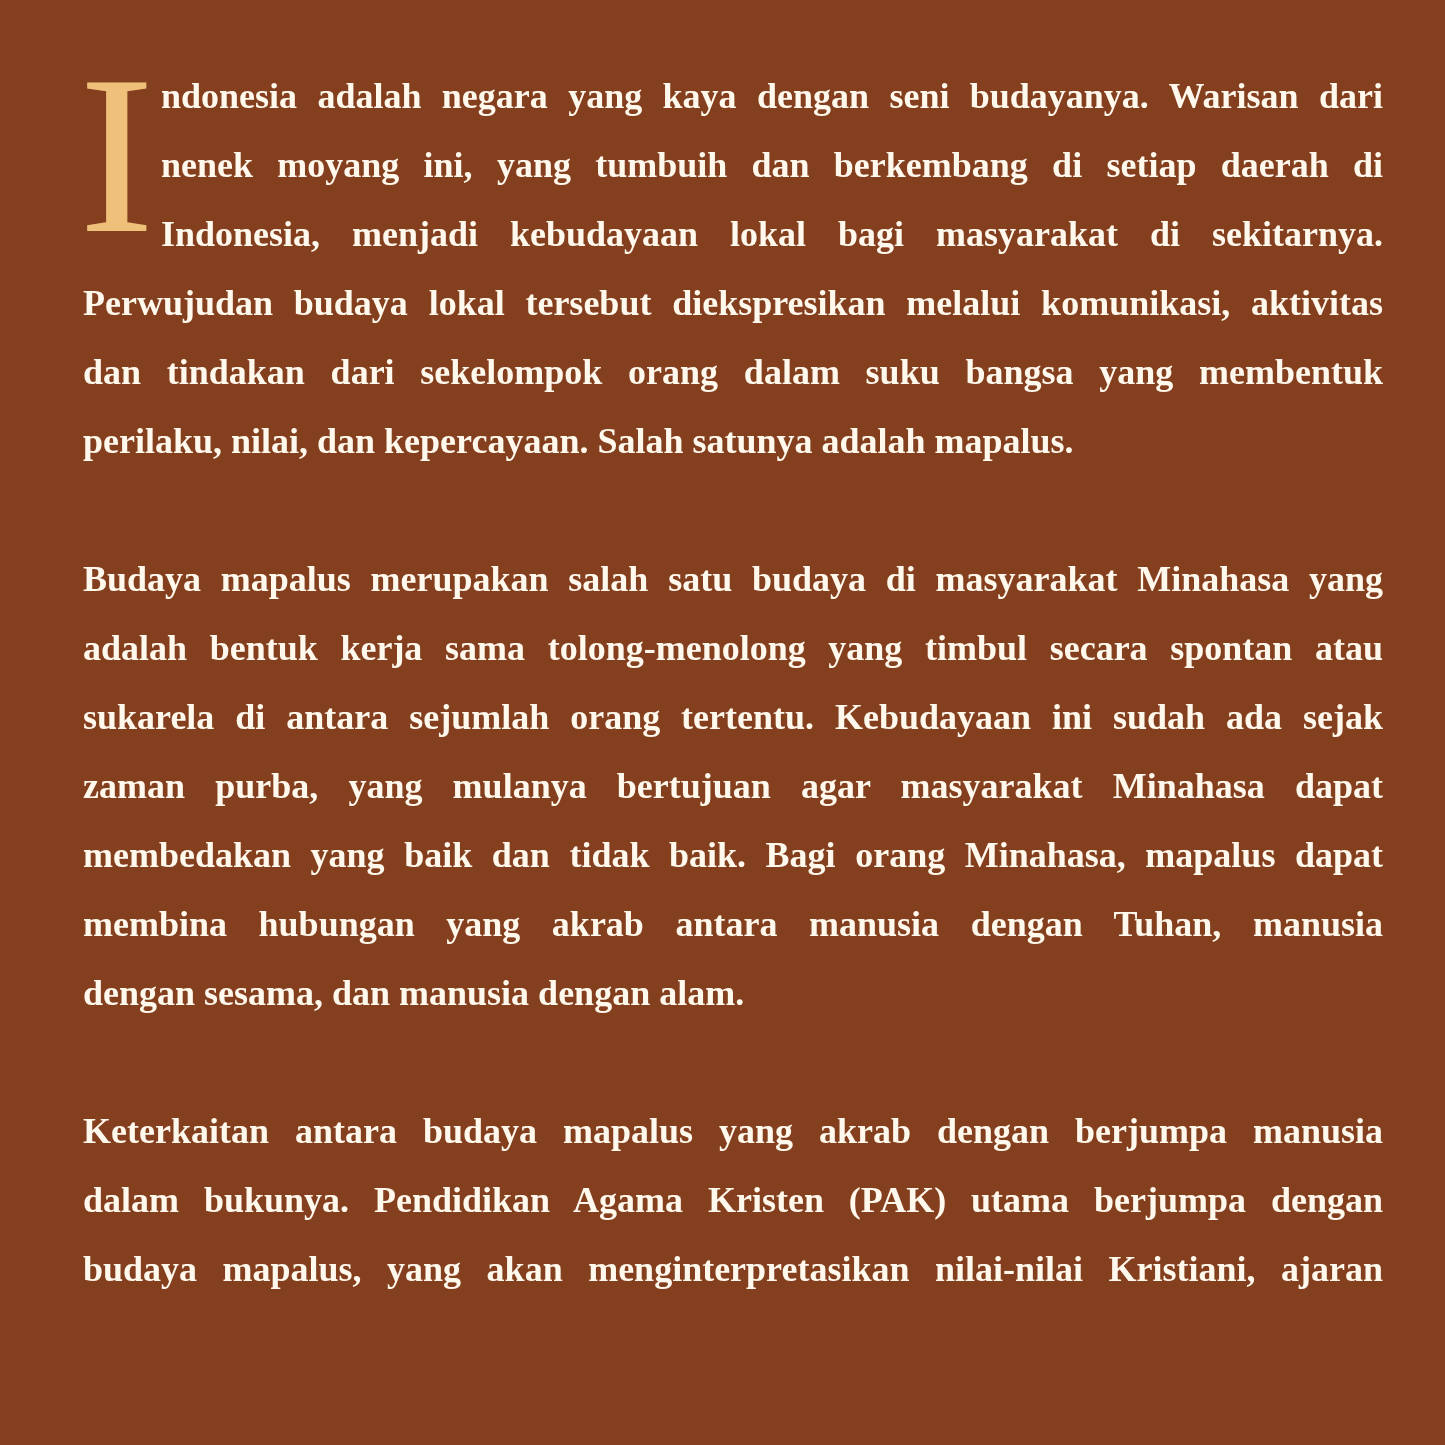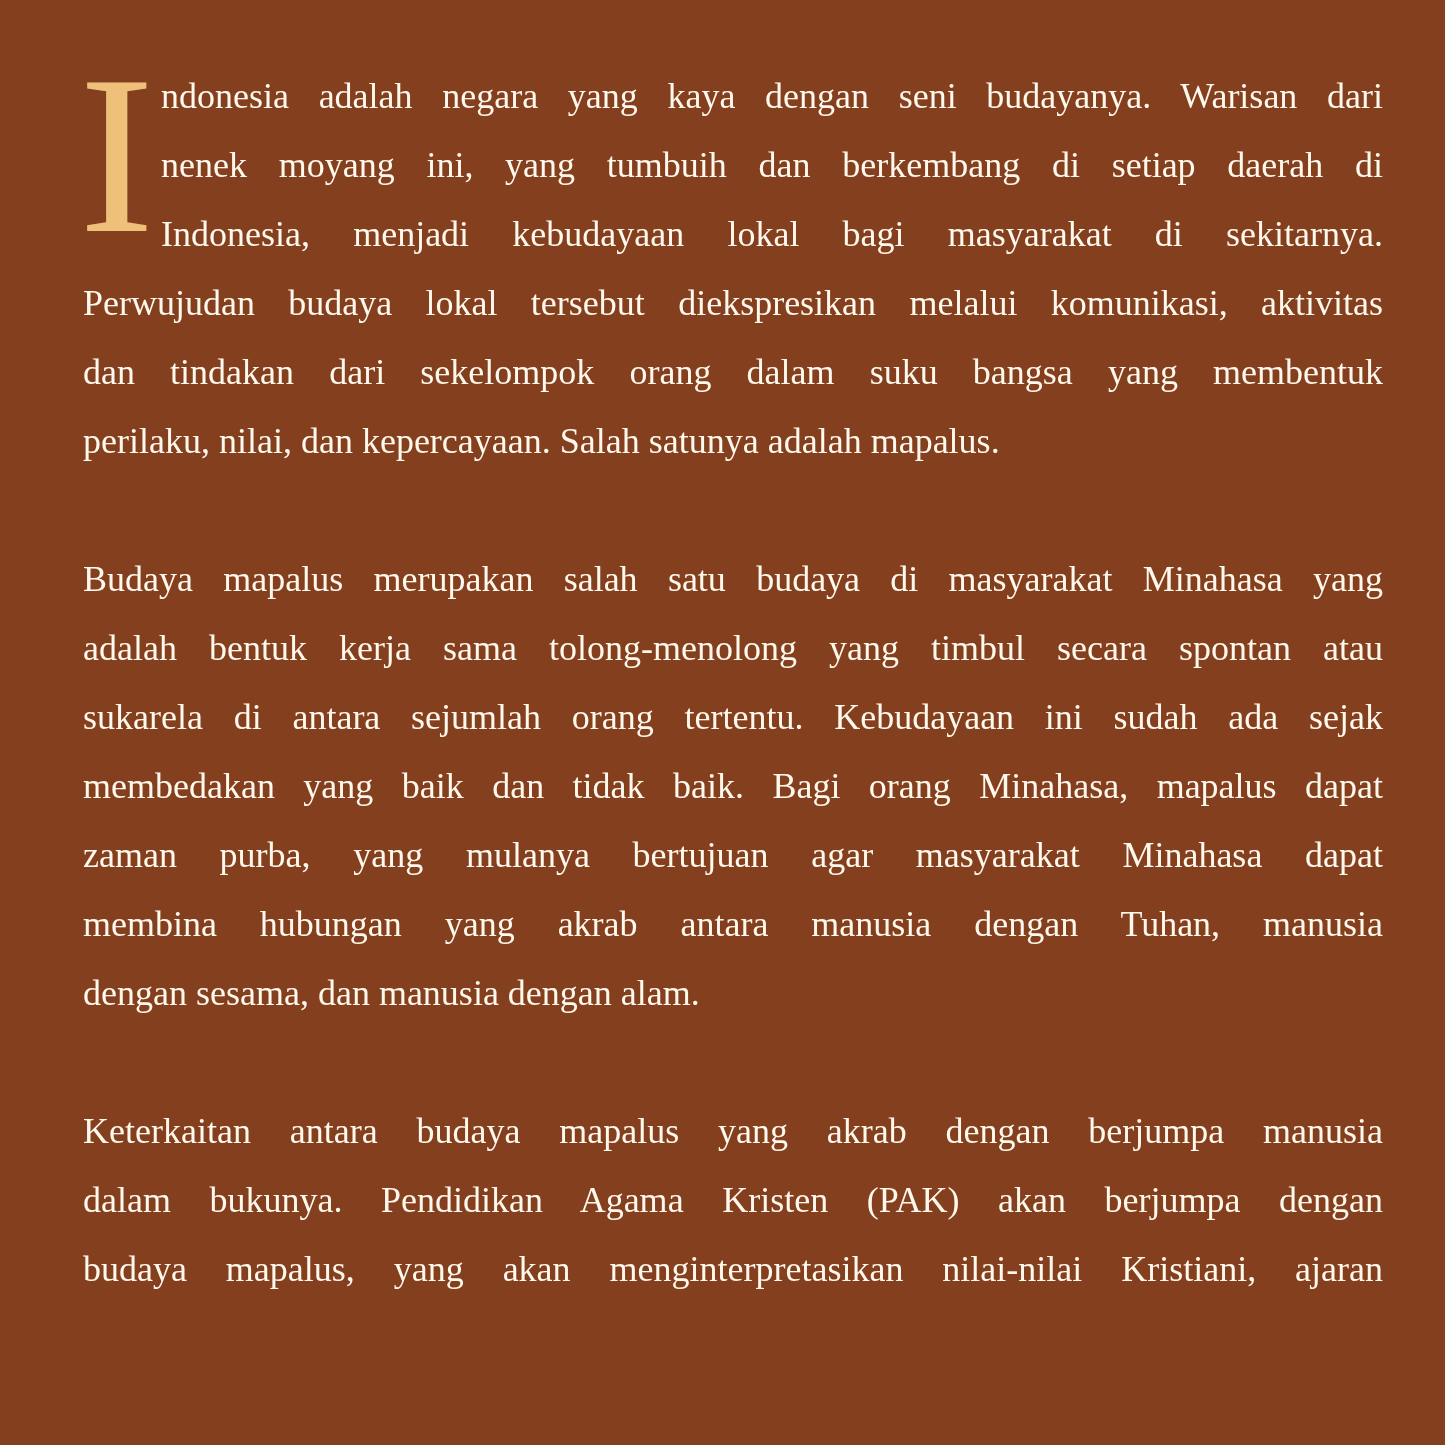--- a/index.html
+++ b/index.html
@@ -31,20 +31,21 @@
     .para + .para {
       margin-top: 69px;
     }
     .line {
       display: block;
       text-align: justify;
       text-align-last: justify;
       white-space: nowrap;
       height: 69px;
       overflow: visible;
+      font-weight: bold;
     }
     .line.last {
       text-align-last: left;
     }
     .dropcap-wrap {
       position: relative;
     }
     .dropcap {
       position: absolute;
       left: -4px;
@@ -72,25 +73,25 @@
     <span class="line indent">Indonesia, menjadi kebudayaan lokal bagi masyarakat di sekitarnya.</span>
     <span class="line">Perwujudan budaya lokal tersebut diekspresikan melalui komunikasi, aktivitas</span>
     <span class="line">dan tindakan dari sekelompok orang dalam suku bangsa yang membentuk</span>
     <span class="line last">perilaku, nilai, dan kepercayaan. Salah satunya adalah mapalus.</span>
   </div>
 
   <div class="para">
     <span class="line">Budaya mapalus merupakan salah satu budaya di masyarakat Minahasa yang</span>
     <span class="line">adalah bentuk kerja sama tolong-menolong yang timbul secara spontan atau</span>
     <span class="line">sukarela di antara sejumlah orang tertentu. Kebudayaan ini sudah ada sejak</span>
+    <span class="line">zaman purba, yang mulanya bertujuan agar masyarakat Minahasa dapat</span>
     <span class="line">membedakan yang baik dan tidak baik. Bagi orang Minahasa, mapalus dapat</span>
-    <span class="line">zaman purba, yang mulanya bertujuan agar masyarakat Minahasa dapat</span>
     <span class="line">membina hubungan yang akrab antara manusia dengan Tuhan, manusia</span>
     <span class="line last">dengan sesama, dan manusia dengan alam.</span>
   </div>
 
   <div class="para">
     <span class="line">Keterkaitan antara budaya mapalus yang akrab dengan berjumpa manusia</span>
-    <span class="line">dalam bukunya. Pendidikan Agama Kristen (PAK) akan berjumpa dengan</span>
+    <span class="line">dalam bukunya. Pendidikan Agama Kristen (PAK) utama berjumpa dengan</span>
     <span class="line">budaya mapalus, yang akan menginterpretasikan nilai-nilai Kristiani, ajaran</span>
   </div>
 
 </div>
 
 </body></html>

